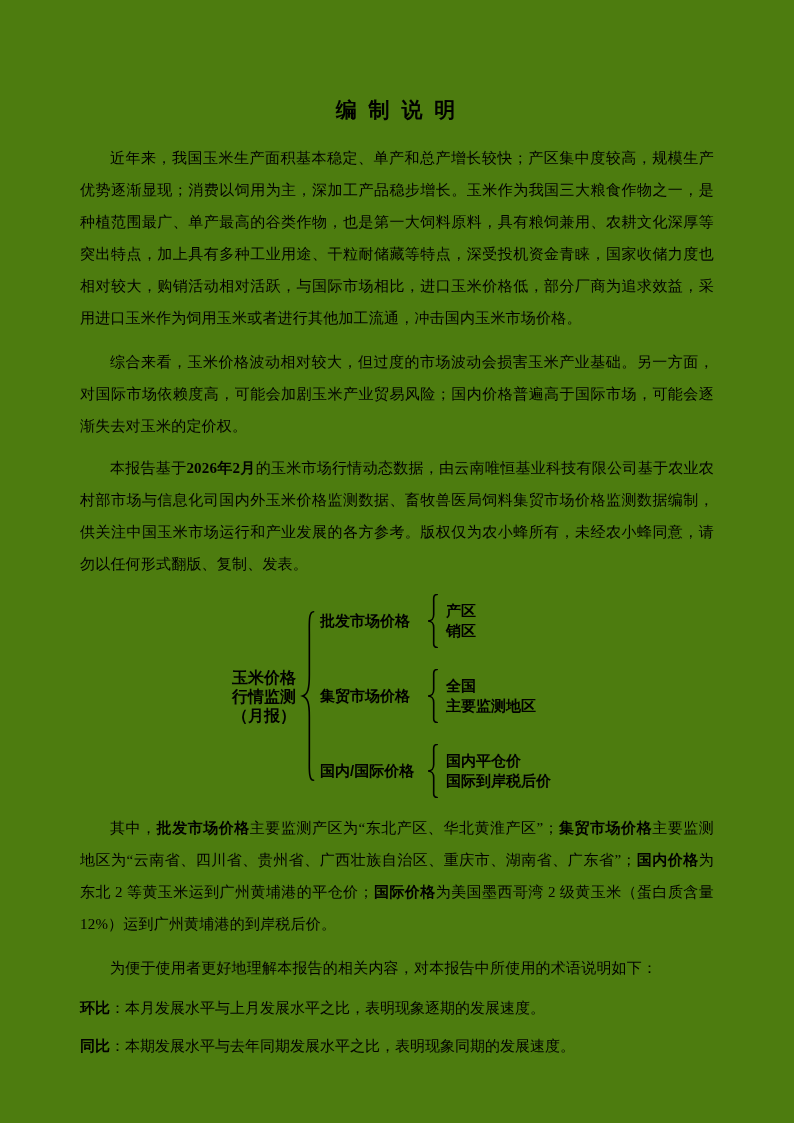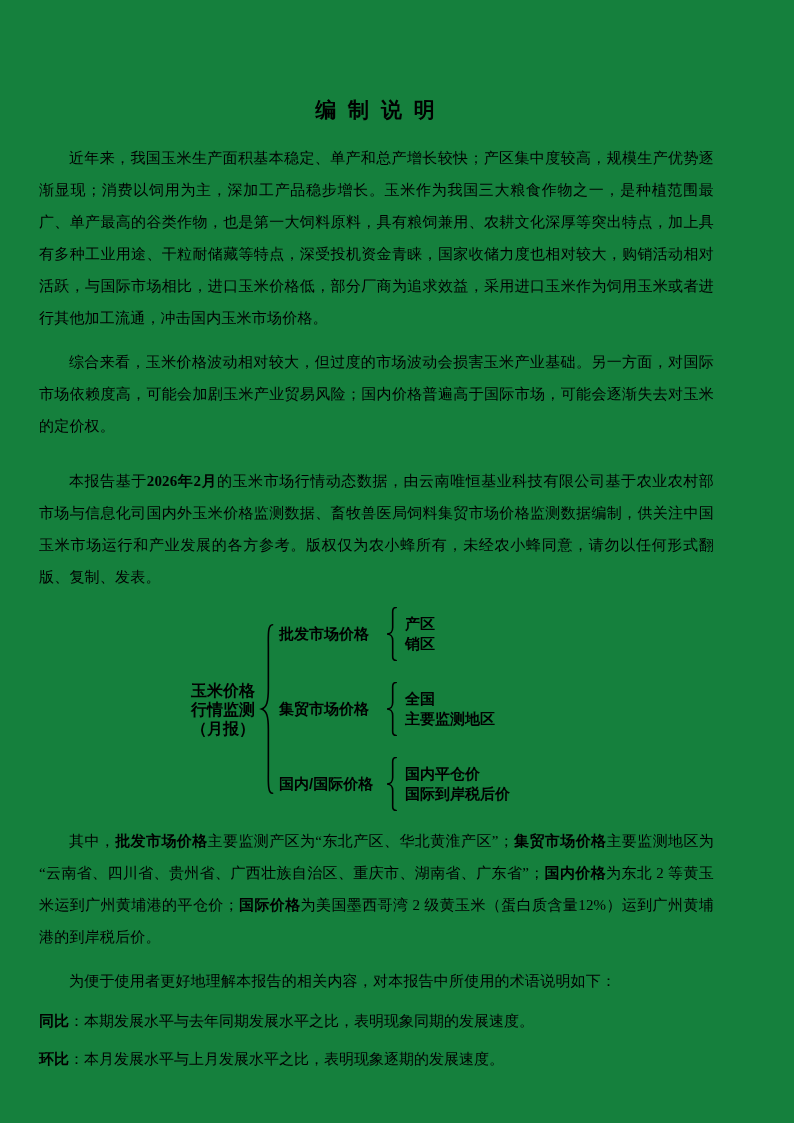--- a/index.html
+++ b/index.html
@@ -1,45 +1,45 @@
 <!DOCTYPE html>
 <html lang="zh"><head>
 <meta charset="utf-8">
 <style>
   html, body { margin: 0; padding: 0; background: #ffffff; }
   .page {
     position: relative;
     width: 794px;
     height: 1123px;
     margin: 0 auto;
-    background: #15803d;
+    background: #4d7c0f;
     color: #000000;
     font-family: "Liberation Sans", "DejaVu Sans", sans-serif;
-    padding: 96px 80px 0 39px;
+    padding: 96px 80px 0 80px;
     box-sizing: border-box;
     overflow: hidden;
   }
   .doc-title {
     font-size: 21px;
     line-height: 28px;
     font-weight: 700;
     text-align: center;
     letter-spacing: 3px;
     margin: 0 0 18px 0;
   }
   .para {
     font-size: 15px;
     line-height: 32px;
     text-align: justify;
     text-indent: 2em;
     margin: 0 0 12px 0;
     letter-spacing: 0.2px;
     font-family: Liberation Serif, serif;
   }
-  .para.tight { margin-bottom: 23px; }
+  .para.tight { margin-bottom: 10px; }
   .para b, .bold { font-weight: 700; }
   .term-line {
     font-size: 15px;
     line-height: 28px;
     text-align: justify;
     text-indent: 0;
     margin: 0 0 10px 0;
   }
   .term-line .term { font-weight: 700; }
   
@@ -157,20 +157,20 @@
 
   <p class="para">
     <span>其中，</span><b>批发市场价格</b><span>主要监测产区为“东北产区、华北黄淮产区”；</span><b>集贸市场价格</b><span>主要监测地区为“云南省、四川省、贵州省、广西壮族自治区、重庆市、湖南省、广东省”；</span><b>国内价格</b><span>为东北 2 等黄玉米运到广州黄埔港的平仓价；</span><b>国际价格</b><span>为美国墨西哥湾 2 级黄玉米（蛋白质含量12%）运到广州黄埔港的到岸税后价。</span>
   </p>
 
   <p class="para" style="margin-bottom:10px">
     <span>为便于使用者更好地理解本报告的相关内容，对本报告中所使用的术语说明如下：</span>
   </p>
 
   <p class="term-line">
-    <span class="term">同比</span><span>：本期发展水平与去年同期发展水平之比，表明现象同期的发展速度。</span>
+    <span class="term">环比</span><span>：本月发展水平与上月发展水平之比，表明现象逐期的发展速度。</span>
   </p>
 
   <p class="term-line">
-    <span class="term">环比</span><span>：本月发展水平与上月发展水平之比，表明现象逐期的发展速度。</span>
+    <span class="term">同比</span><span>：本期发展水平与去年同期发展水平之比，表明现象同期的发展速度。</span>
   </p>
 
 </div>
 
 </body></html>

